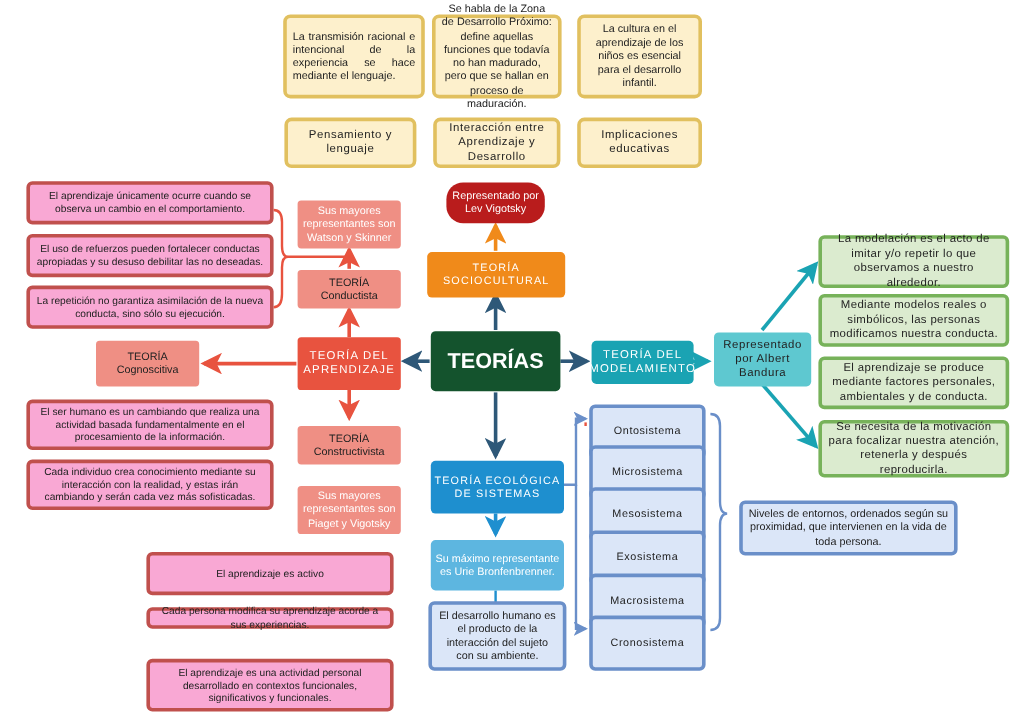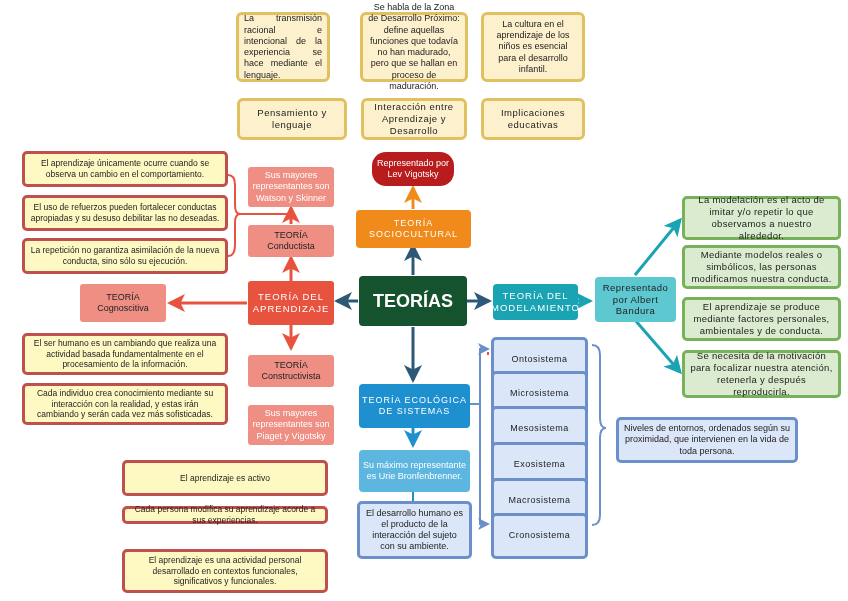--- a/index.html
+++ b/index.html
@@ -3,21 +3,21 @@
 <meta charset="utf-8">
 <style>
   html, body { margin:0; padding:0; background:#ffffff; }
   body { width:848px; height:601px; position:relative; overflow:hidden;
          font-family:"Liberation Sans", sans-serif; }
   .box { position:absolute; box-sizing:border-box; display:flex; align-items:center;
          justify-content:center; text-align:center; line-height:1.25; }
   .yel { background:#fdf0cc; border:3px solid #e1c05f; border-radius:6px; color:#222;
          font-size:9px; padding:3px 5px; }
   .yel.just { text-align:justify; text-align-last:left; justify-content:flex-start; }
-  .pink { background:#fef9c3; border:3px solid #c0504d; border-radius:5px; color:#222;
+  .pink { background:#f9a8d4; border:3px solid #c0504d; border-radius:5px; color:#222;
           font-size:8.5px; padding:3px 5px; }
   .salmon { background:#ef8f84; border-radius:3px; color:#222; font-size:9px; }
   .salmon.wt { color:#fff; }
   .red { background:#e8533f; border-radius:3px; color:#fff; font-size:9.5px; letter-spacing:1px; }
   .orange { background:#f08a1a; border-radius:4px; color:#fff; font-size:9px; letter-spacing:1px; }
   .orange-lt { background:#b91c1c; border-radius:14px; color:#fff; font-size:9px; }
   .navy { background:#14532d; border-radius:4px; color:#fff; font-size:18px; font-weight:bold; }
   .teal { background:#1aa3b3; border-radius:4px; color:#fff; font-size:9.5px; letter-spacing:1px; }
   .teal-lt { background:#5ec8d0; border-radius:4px; color:#222; font-size:9.5px; letter-spacing:0.5px; }
   .green { background:#dbebcf; border:3px solid #77b25a; border-radius:5px; color:#222;
@@ -74,21 +74,21 @@
 
   <line x1="413" y1="428" x2="413" y2="445" stroke="#1e8fcf" stroke-width="3" marker-end="url(#aBlue)"></line>
   <line x1="413" y1="492" x2="413" y2="502" stroke="#1e8fcf" stroke-width="2"></line>
   <path d="M470,404 L480,404 L480,349 L488,349" stroke="#6a8fc9" stroke-width="2" fill="none" marker-end="url(#aLblue)"></path>
   <path d="M480,404 L480,524 L488,524" stroke="#6a8fc9" stroke-width="2" fill="none" marker-end="url(#aLblue)"></path>
 
   <path d="M592,345 Q600,345 600,355 L600,418 Q600,428 606,428 Q600,428 600,438 L600,515 Q600,525 592,525" stroke="#6a8fc9" stroke-width="2" fill="none"></path>
   <line x1="488" y1="352" x2="488" y2="355" stroke="#e8533f" stroke-width="2"></line>
 </svg>
 
-<div class="box yel just" style="left:236px;top:12px;width:94px;height:70px;">
+<div class="box yel just" style="left:236px;top:12px;width:118px;height:70px;">
     <span>La transmisión racional e intencional de la experiencia se hace mediante el lenguaje.</span>
   </div>
 <div class="box yel" style="left:360px;top:12px;width:108px;height:70px;">
     <span>Se habla de la Zona de Desarrollo Próximo: define aquellas funciones que todavía no han madurado, pero que se hallan en proceso de maduración.</span>
   </div>
 <div class="box yel" style="left:481px;top:12px;width:104px;height:70px;">
     <span>La cultura en el aprendizaje de los niños es esencial para el desarrollo infantil.</span>
   </div>
 
 <div class="box yel" style="left:237px;top:98px;width:110px;height:42px;font-size:9.5px;letter-spacing:0.5px;">

